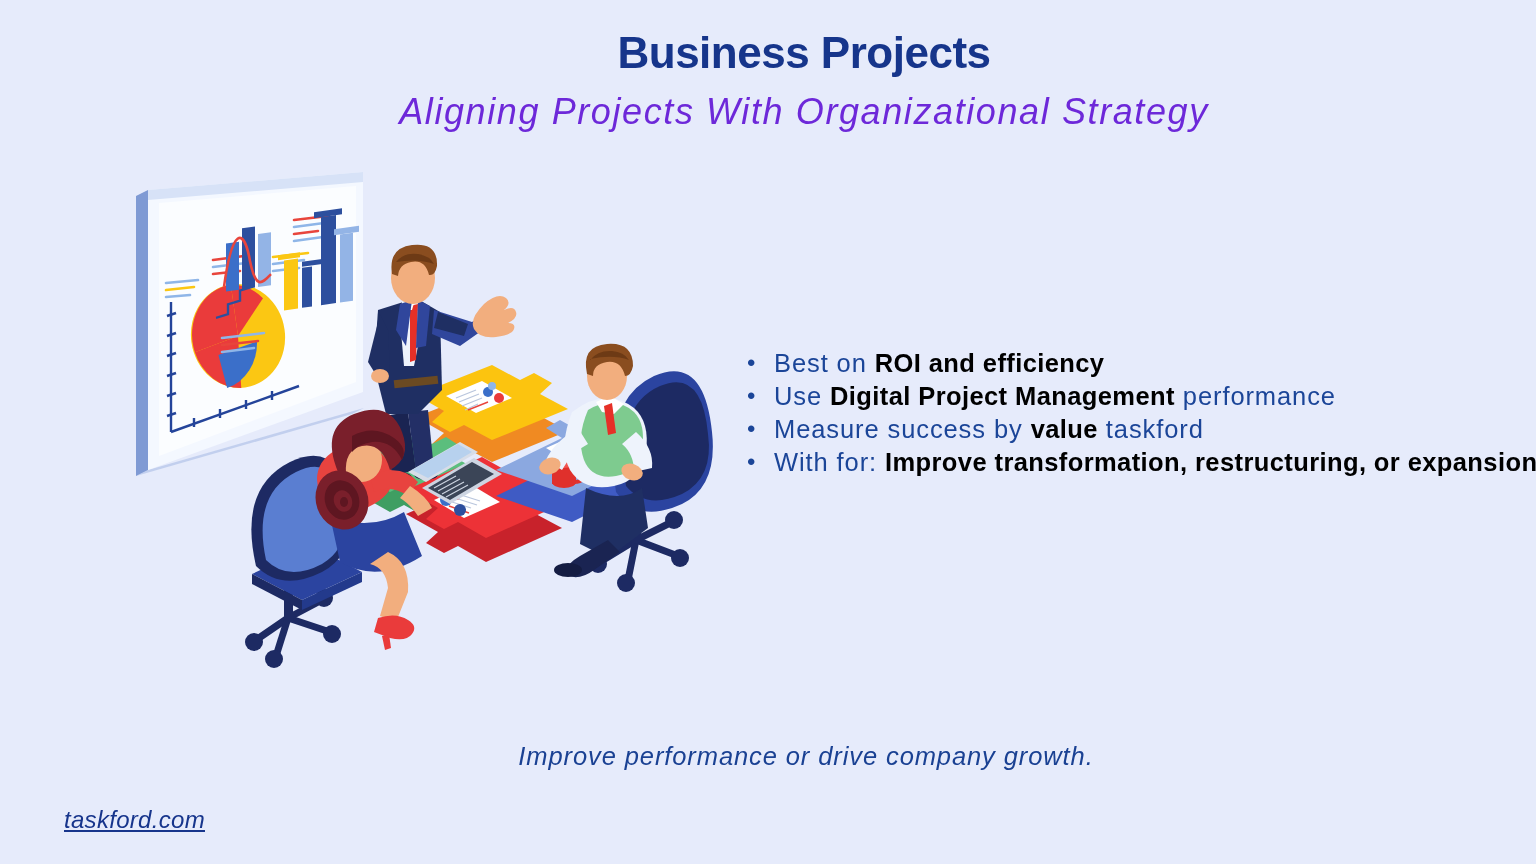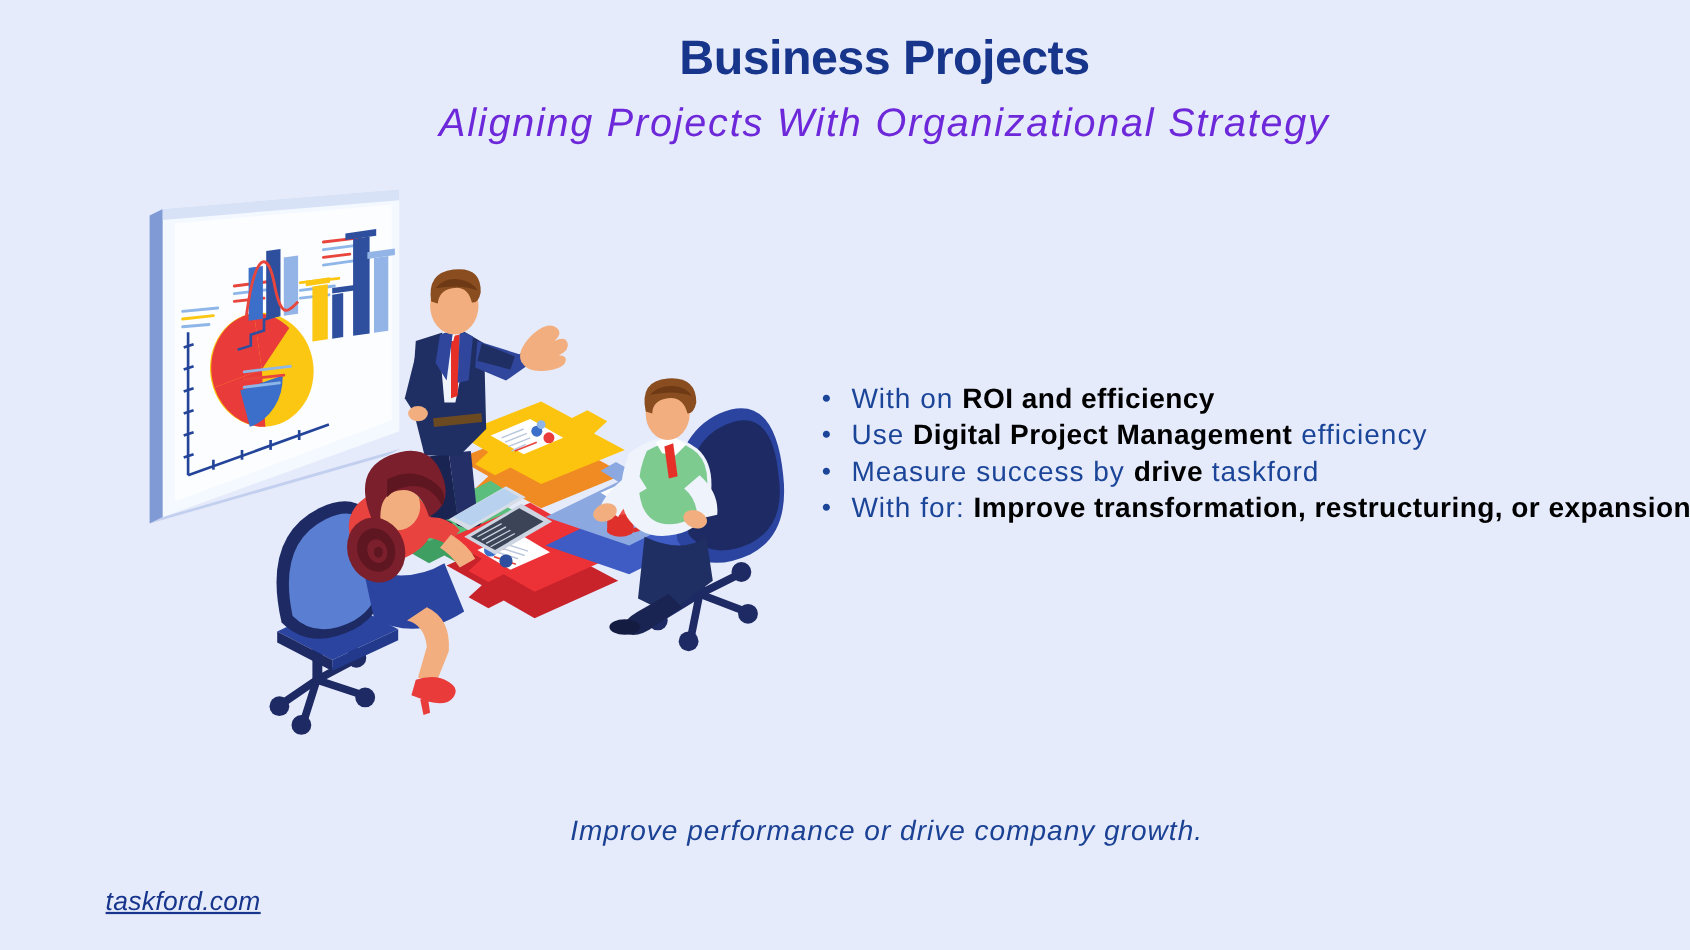--- a/index.html
+++ b/index.html
@@ -97,21 +97,21 @@
     font-style: italic;
     color: #1a4193;
     letter-spacing: 0.9px;
     padding-left: 4px;
     box-sizing: border-box;
   }
 
   
   .footer-link {
     position: absolute;
-    left: 60px;
+    left: 28px;
     top: 806px;
     font-size: 24px;
     font-style: italic;
     color: #17358c;
     text-decoration: underline;
     letter-spacing: 0.3px;
   }
 
   
   .illustration {
@@ -452,23 +452,23 @@
 
         <ellipse cx="491" cy="206" rx="20" ry="24" fill="#f2ae7e"></ellipse>
         <path d="M471,204 q-6,-28 20,-30 q26,-2 26,22 q-2,10 -8,10 q-4,-16 -18,-14 q-14,2 -14,14 Z" fill="#8a4d1f"></path>
         <path d="M474,190 q8,-10 22,-9 q12,1 17,9 q-16,-6 -39,-1 Z" fill="#6d3a15"></path>
       </g>
 
     </svg>
   </div>
 
   <ul class="bullets">
-    <li><span><span>With on </span><b>ROI and efficiency</b></span></li>
-    <li><span><span>Use </span><b>Digital Project Management</b><span> efficiency</span></span></li>
-    <li><span><span>Measure success by </span><b>drive</b><span> taskford</span></span></li>
+    <li><span><span>Best on </span><b>ROI and efficiency</b></span></li>
+    <li><span><span>Use </span><b>Digital Project Management</b><span> performance</span></span></li>
+    <li><span><span>Measure success by </span><b>value</b><span> taskford</span></span></li>
     <li><span><span>With for: </span><b>Improve transformation, restructuring, or expansion</b></span></li>
   </ul>
 
   <div class="tagline">Improve performance or drive company growth.</div>
 
   <a class="footer-link" href="#">taskford.com</a>
 
 </div>
 
 </body></html>

